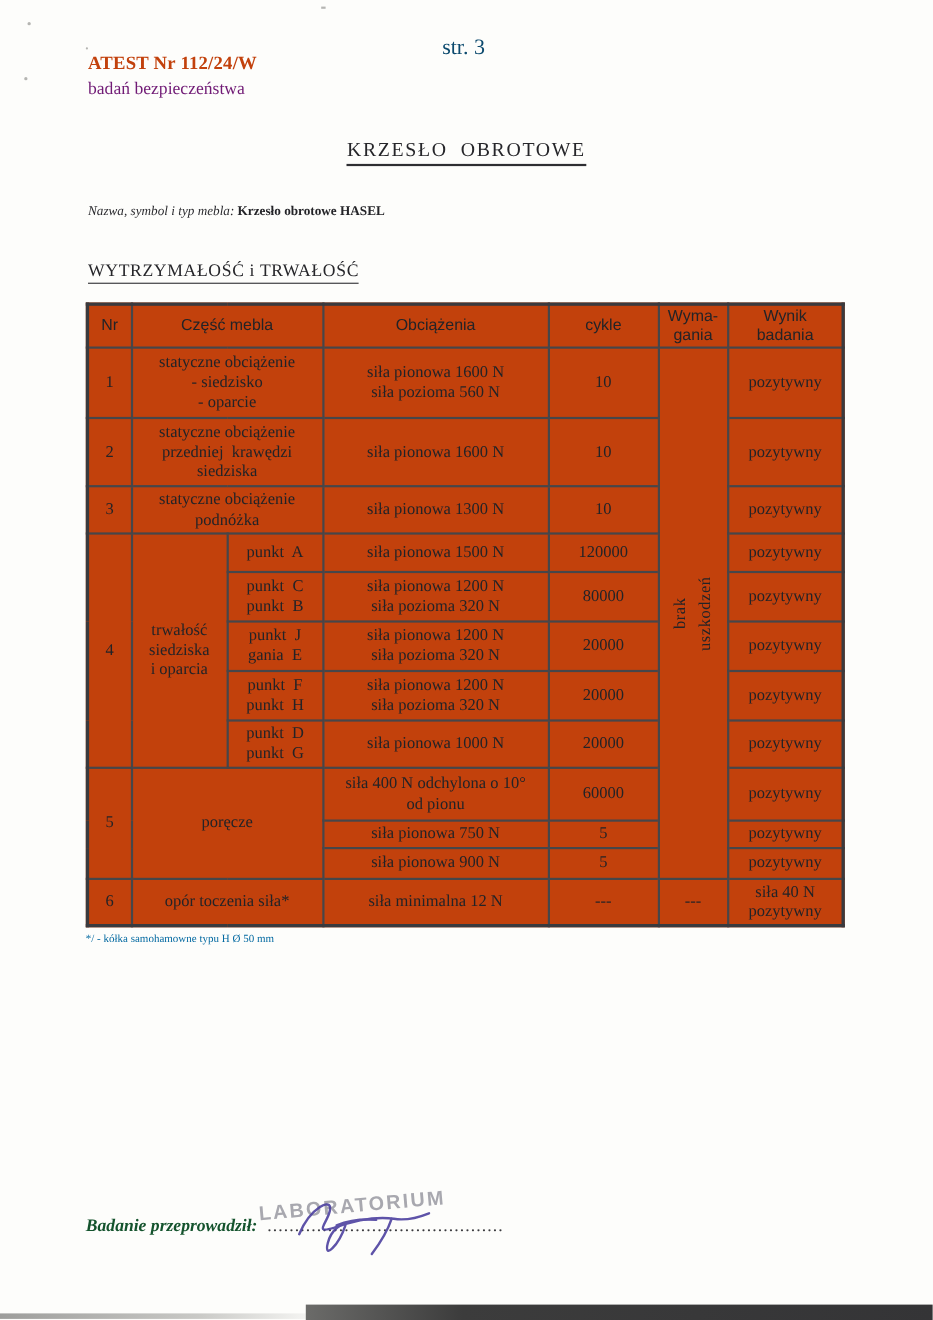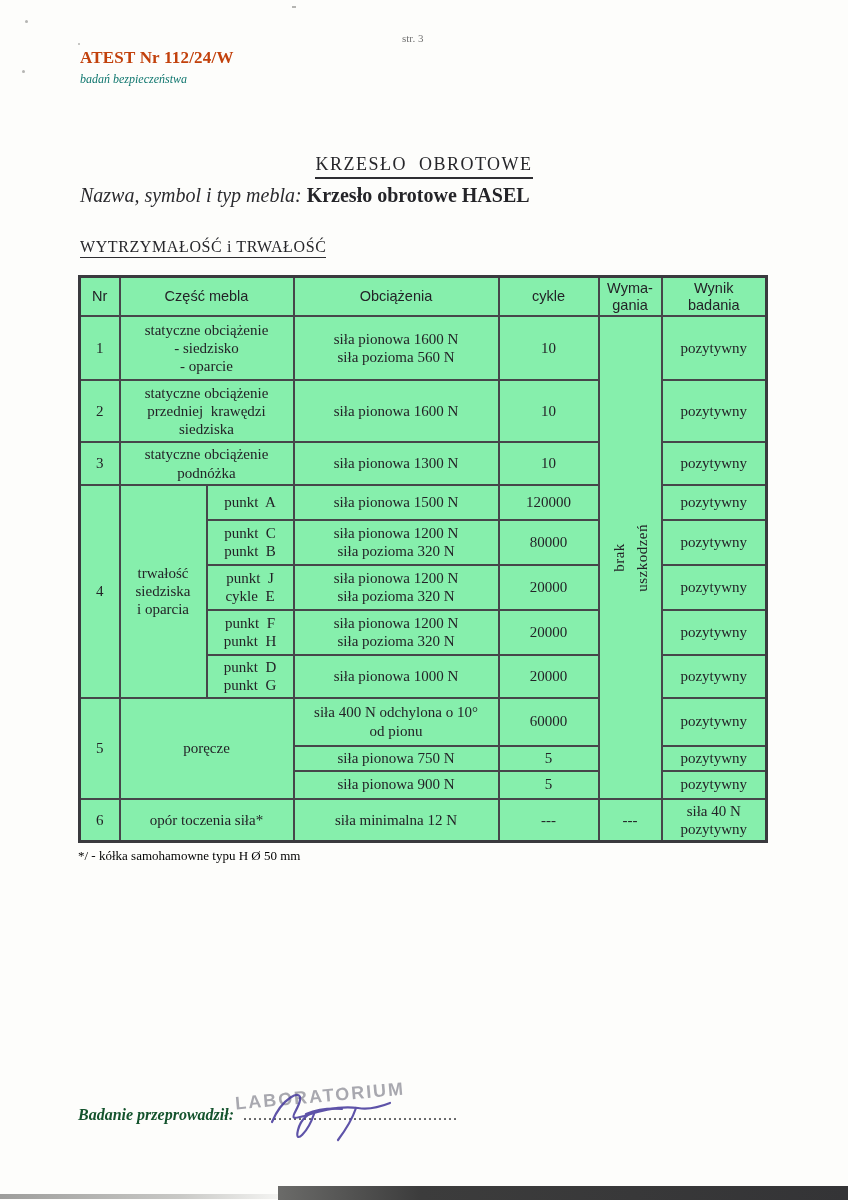--- a/index.html
+++ b/index.html
@@ -7,46 +7,46 @@
     width:848px;height:1200px;position:relative;
     background:#fdfdfb;
     font-family:"Liberation Serif", serif;
     color:#222;
     overflow:hidden;
   }
   .abs{position:absolute;}
   .speck{position:absolute;border-radius:50%;background:#b5b5b2;}
 
   
-  .page-num{left:402px;top:32px;font-size:11px;color:#737373;font-family:Liberation Serif, serif;}
+  .page-num{left:402px;top:32px;font-size:20px;color:#0c4a6e;font-family:Liberation Serif, serif;}
   .atest{left:80px;top:48px;font-size:17px;font-weight:bold;letter-spacing:.2px;color:#c2410c;}
-  .atest-sub{left:80px;top:72px;font-size:12px;font-style:italic;color:#0f766e;}
-
-  .doc-title{left:0;top:126px;width:848px;text-align:center;margin-top:28px;}
+  .atest-sub{left:80px;top:72px;font-size:16px;color:#701a75;}
+
+  .doc-title{left:0;top:126px;width:848px;text-align:center;}
   .doc-title span{
     font-size:18px;letter-spacing:1.5px;white-space:pre;
     border-bottom:2px solid #2e2e32;padding-bottom:3px;color:#26262a;
   }
-  .name-line{left:80px;top:184px;font-size:20px;}
+  .name-line{left:80px;top:184px;font-size:12px;}
   .name-label{font-style:italic;color:#2a2a2e;}
   .name-value{font-weight:bold;color:#242428;}
 
   .section-heading{left:80px;top:238px;}
   .section-heading span{
     font-size:16px;letter-spacing:.6px;color:#26262a;
     border-bottom:1.8px solid #2e2e32;padding-bottom:2px;text-align:center;
   }
 
   
   table.results{
     position:absolute;left:78px;top:275px;
     border-collapse:collapse;table-layout:fixed;
     width:687px;
     border:3px solid #3a3a3e;
-    background:#86efac;
+    background:#c2410c;
   }
   table.results td,table.results th{
     border:2px solid #46464a;
     font-size:15px;line-height:1.22;
     padding:2px 4px;vertical-align:middle;
     color:#232327;
     white-space:pre-wrap;
     text-align:center;
   }
   table.results th{
@@ -56,21 +56,21 @@
   td.al{text-align:left;padding-left:7px;margin-left:44px;}
   tr.h36{height:38px;} tr.h64{height:64px;} tr.h62{height:62px;} tr.h42{height:42px;}
   tr.h35{height:35px;} tr.h45{height:45px;} tr.h48{height:48px;} tr.h25{height:25px;} tr.h28{height:28px;}
   td.req-cell div{
     writing-mode:vertical-rl;transform:rotate(180deg);
     white-space:pre-line;margin:0 auto;
     font-size:15px;letter-spacing:.5px;line-height:1.5;
   }
 
   
-  .footnote{left:78px;top:848px;font-size:13px;color:#000000;}
+  .footnote{left:78px;top:848px;font-size:10px;color:#0369a1;}
 
   
   .stamp{
     left:235px;top:1086px;
     font-family:"Liberation Sans", sans-serif;
     font-size:18px;letter-spacing:2px;color:#9a9aa2;
     transform:rotate(-5deg);font-weight:bold;opacity:.85;
   }
   .sig-label{left:78px;top:1106px;font-size:16px;font-style:italic;font-weight:600;color:#14532d;}
   .sig-dots{left:243px;top:1106px;font-size:16px;letter-spacing:1px;color:#3a3a3e;}
@@ -173,21 +173,21 @@
   <tr class="h45">
     <td class="al">punkt  C
 punkt  B</td>
     <td>siła pionowa 1200 N
 siła pozioma 320 N</td>
     <td>80000</td>
     <td>pozytywny</td>
   </tr>
   <tr class="h45">
     <td class="al">punkt  J
-cykle  E</td>
+gania  E</td>
     <td>siła pionowa 1200 N
 siła pozioma 320 N</td>
     <td>20000</td>
     <td>pozytywny</td>
   </tr>
   <tr class="h45">
     <td class="al">punkt  F
 punkt  H</td>
     <td>siła pionowa 1200 N
 siła pozioma 320 N</td>

